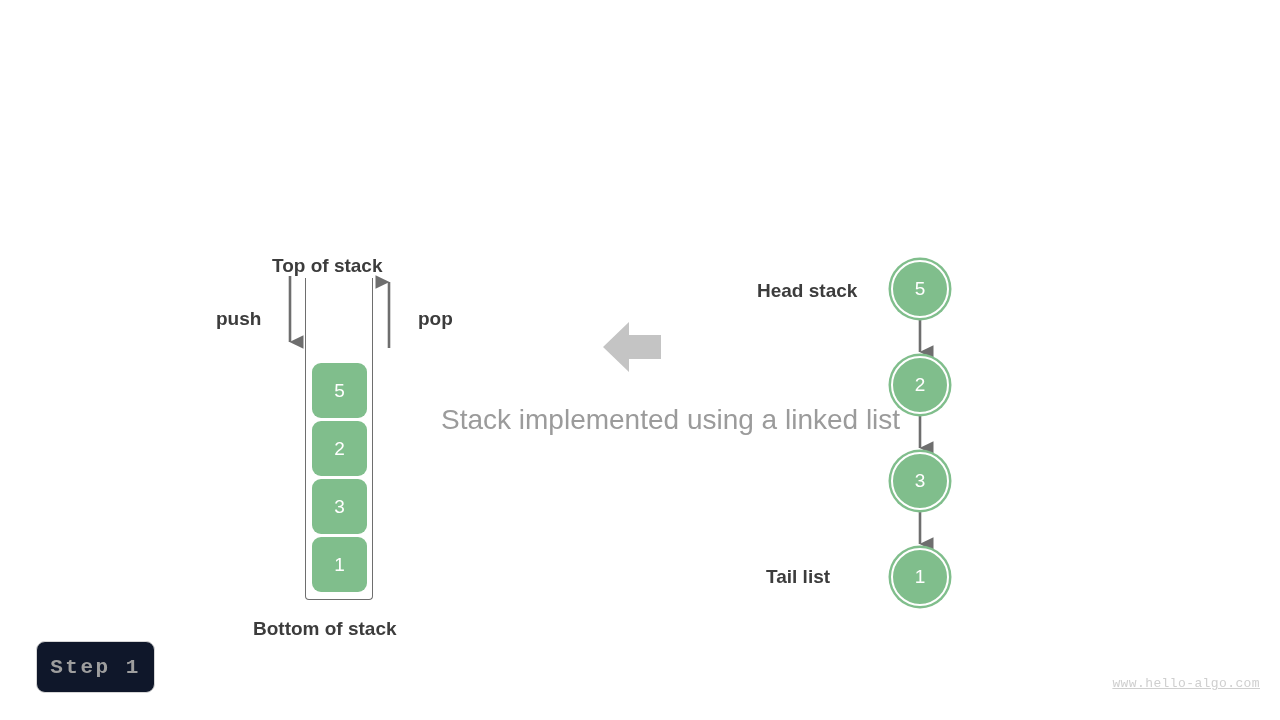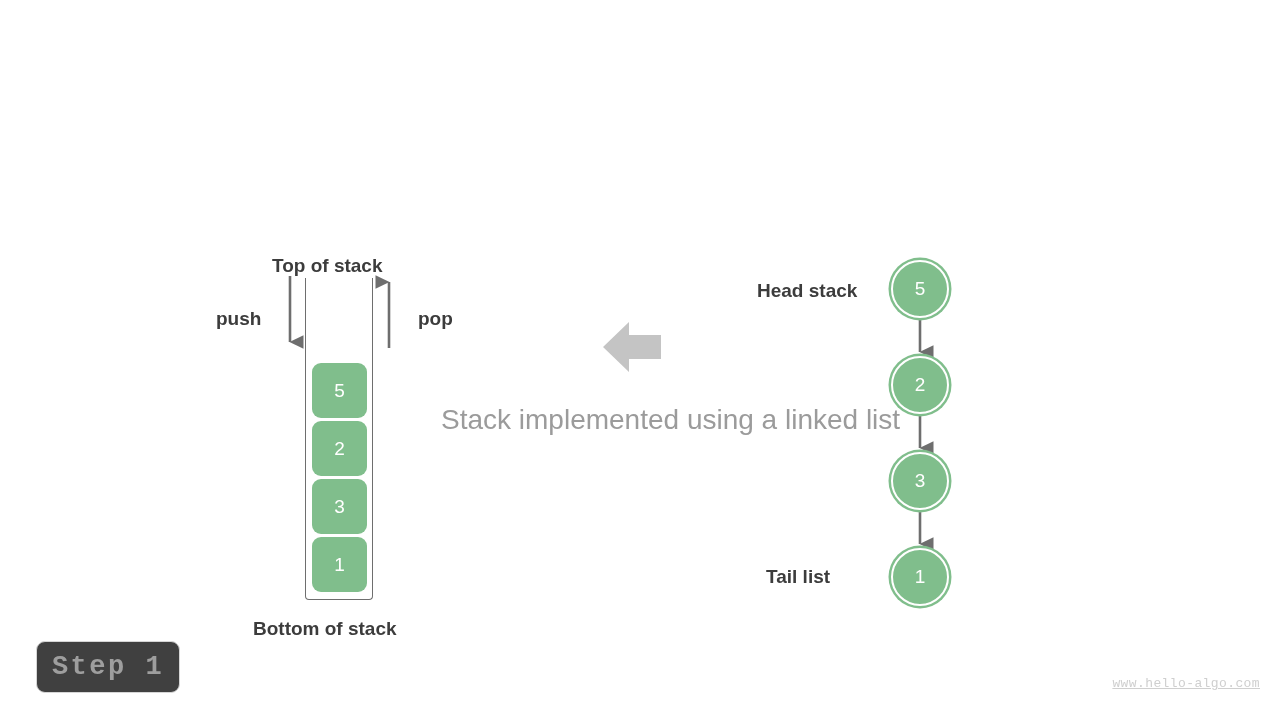--- a/index.html
+++ b/index.html
@@ -109,31 +109,31 @@
     top: 319px;
     width: 58px;
     height: 56px;
   }
 
   
   .step-badge {
     position: absolute;
     left: 36px;
     top: 641px;
-    width: 144px;
+    width: 119px;
     height: 52px;
-    background: #404040;
+    background: #0f172a;
     border: 1.3px solid #d6d6d6;
     border-radius: 9px;
     box-sizing: border-box;
     display: flex;
     align-items: center;
     justify-content: center;
     font-family: "Liberation Mono", monospace;
-    font-size: 27px;
+    font-size: 21px;
     font-weight: bold;
     letter-spacing: 2.5px;
     color: #9e9e9e;
   }
 
   
   .watermark {
     position: absolute;
     right: 20px;
     top: 676px;

